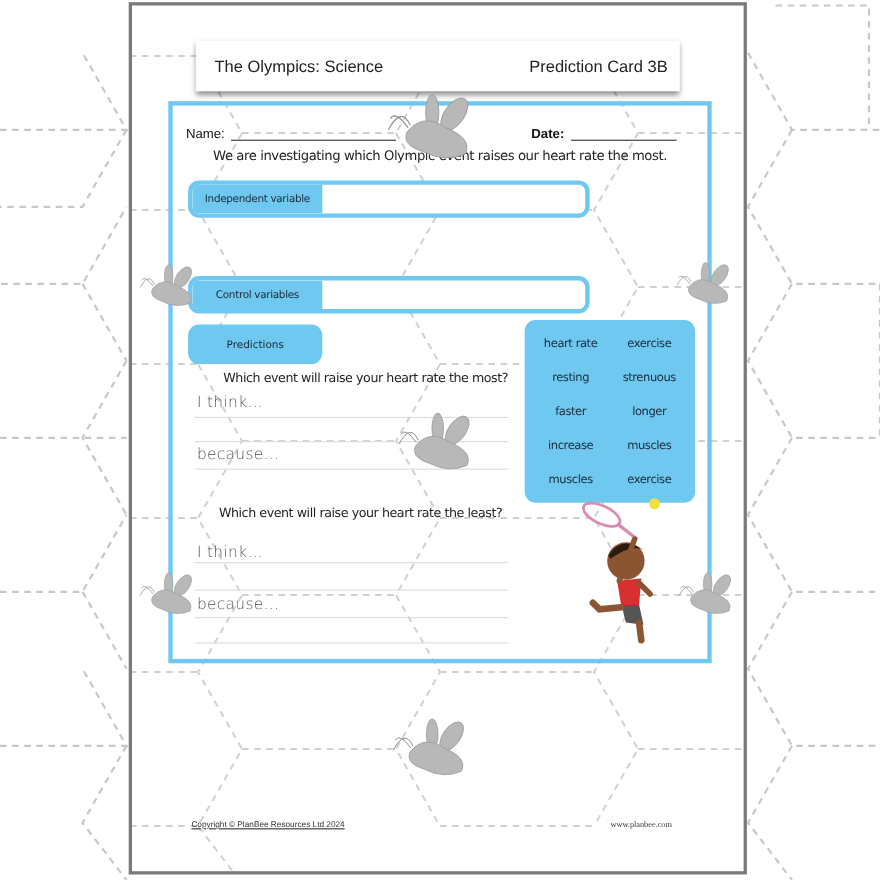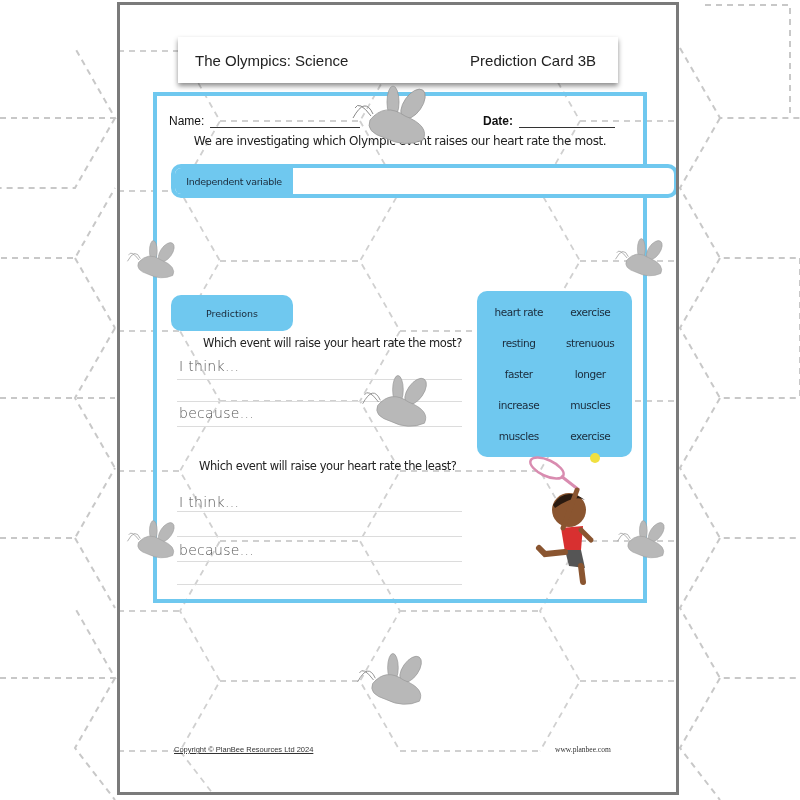--- a/index.html
+++ b/index.html
@@ -1,27 +1,27 @@
 <!DOCTYPE html>
 <html><head>
 <meta charset="utf-8">
 <style>
   html,body{margin:0;padding:0;}
   body{width:800px;height:800px;position:relative;background:#ffffff;overflow:hidden;font-family:"DejaVu Sans",sans-serif;}
   .bg-hex{position:absolute;left:0;top:0;width:800px;height:800px;z-index:0;}
   .page{position:absolute;left:117px;top:2px;width:562px;height:793px;background:#fff;border:3px solid #7a7a7a;box-sizing:border-box;z-index:1;overflow:hidden;}
   .page-hex{position:absolute;left:-120px;top:-2px;width:800px;height:800px;}
-  .header-card{position:absolute;left:58px;top:32px;width:440px;height:46px;background:#fff;box-shadow:0 3px 5px rgba(0,0,0,0.45);display:flex;justify-content:space-between;align-items:center;padding:0 22px 0 17px;box-sizing:border-box;font-family:"Liberation Sans",sans-serif;font-size:15px;color:#222;}
+  .header-card{position:absolute;left:58px;top:32px;width:440px;height:46px;background:#fff;box-shadow:0 3px 5px rgba(0,0,0,0.45);display:flex;justify-content:space-between;align-items:center;padding:0 11px 0 17px;box-sizing:border-box;font-family:"Liberation Sans",sans-serif;font-size:15px;color:#222;}
   .card{position:absolute;left:33px;top:87px;width:494px;height:511px;border:4px solid #6fc8ef;box-sizing:border-box;background:transparent;}
   .name-row{position:absolute;left:12px;top:18px;font-family:"Liberation Sans",sans-serif;font-weight:normal;font-size:12px;color:#111;}
   .name-line{display:inline-block;width:150px;border-bottom:1px solid #333;margin-left:6px;vertical-align:bottom;height:11px;}
   .date-row{position:absolute;left:326px;top:18px;font-family:"Liberation Sans",sans-serif;font-weight:bold;font-size:12px;color:#111;}
   .date-line{display:inline-block;width:96px;border-bottom:1px solid #333;margin-left:6px;vertical-align:bottom;height:11px;}
   .intro{position:absolute;left:0;width:100%;top:38px;text-align:center;font-size:12px;color:#222;letter-spacing:-0.4px;}
-  .var-row{position:absolute;left:14px;width:507px;height:34px;border:4px solid #6fc8ef;border-radius:10px;box-sizing:border-box;overflow:hidden;background:#fff;}
+  .var-row{position:absolute;left:14px;width:365px;height:34px;border:4px solid #6fc8ef;border-radius:10px;box-sizing:border-box;overflow:hidden;background:#fff;}
   .var-label{position:absolute;left:0;top:0;bottom:0;width:118px;background:#6fc8ef;display:flex;align-items:center;justify-content:center;font-size:9.5px;color:#1a2a3a;letter-spacing:-0.3px;}
   .pred-label{position:absolute;left:14px;top:199px;width:122px;height:36px;background:#6fc8ef;border-radius:10px;display:flex;align-items:center;justify-content:center;font-size:9.5px;color:#1a2a3a;}
   .question{position:absolute;font-size:11.5px;color:#222;letter-spacing:-0.4px;}
   .write-line{position:absolute;left:20px;width:285px;border-bottom:1px solid #dcdcdc;}
   .hand{position:absolute;left:22px;font-family:"DejaVu Sans",sans-serif;font-size:14px;color:#555;font-weight:300;letter-spacing:0.3px;}
   .wordbank{position:absolute;left:320px;top:195px;width:155px;height:166px;background:#6fc8ef;border-radius:10px;display:grid;grid-template-columns:1fr 1fr;grid-template-rows:repeat(5,1fr);padding:5px 6px;box-sizing:border-box;}
   .word{display:flex;align-items:center;justify-content:center;font-size:10.5px;color:#1a2a3a;letter-spacing:-0.4px;}
   .footer-left{position:absolute;left:54px;top:740px;font-family:"Liberation Sans",sans-serif;font-size:7.5px;color:#333;text-decoration:underline;}
   .footer-right{position:absolute;left:435px;top:740px;font-family:Liberation Serif, serif;font-size:7.5px;color:#333;}
   .fly{position:absolute;z-index:3;}
@@ -67,20 +67,23 @@
     <div class="name-row">
       <span>Name:</span><span class="name-line"></span>
     </div>
     <div class="date-row">
       <span>Date:</span><span class="date-line"></span>
     </div>
     <div class="intro">We are investigating which Olympic event raises our heart rate the most.</div>
 
     <div class="var-row" style="top:68px;">
       <div class="var-label">Independent variable</div>
+    </div>
+    <div class="var-row" style="top:155px;">
+      <div class="var-label">Control variables</div>
     </div>
 
     <div class="pred-label">Predictions</div>
 
     <div class="question" style="left:46px;top:240px;">Which event will raise your heart rate the most?</div>
     <div class="hand" style="top:262px;">I think...</div>
     <div class="write-line" style="top:283px;"></div>
     <div class="write-line" style="top:305px;"></div>
     <div class="hand" style="top:309px;">because...</div>
     <div class="write-line" style="top:330px;"></div>

